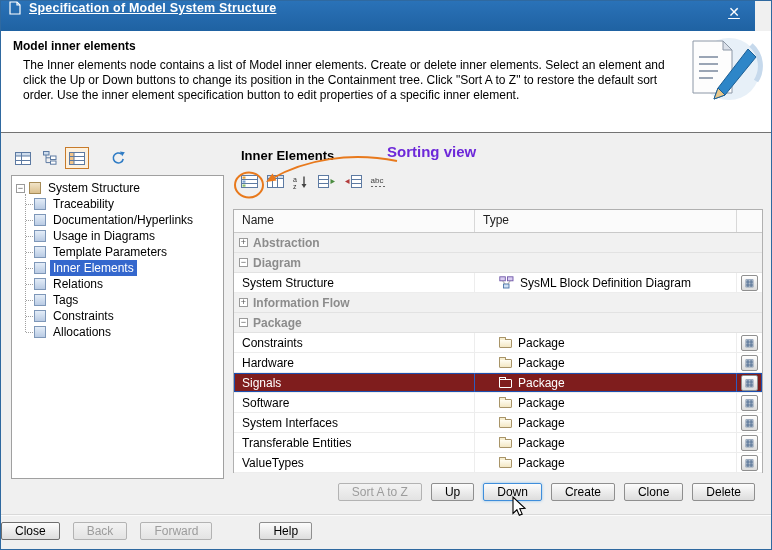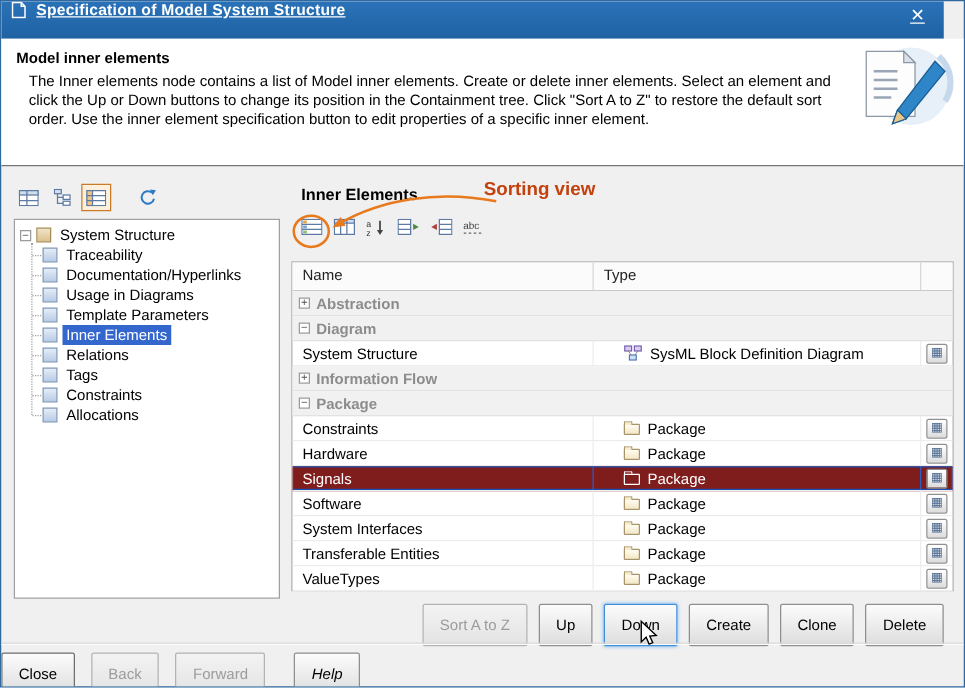--- a/index.html
+++ b/index.html
@@ -99,36 +99,36 @@
 
   .edit-btn {
     width:17px; height:16px; padding:0; border:1px solid #8f8f8f; border-radius:2px;
     background:linear-gradient(#ffffff,#dcdcdc); display:flex; align-items:center; justify-content:center;
     font-size:10px; color:#49688e; line-height:1;
   }
 
   
   .actions { position:absolute; top:482px; left:232px; right:16px; display:flex; justify-content:flex-end; gap:9px; }
   .btn {
-    height:34px; padding:0 13px; font-size:12px; font-family:inherit; color:#000;
+    height:18px; padding:0 13px; font-size:12px; font-family:inherit; color:#000;
     border:1px solid #8f8f8f; border-radius:2px; background:linear-gradient(#fcfcfc,#dddddd);
   }
   .btn.disabled { color:#9c9c9c; border-color:#b3b3b3; background:linear-gradient(#f3f3f3,#e3e3e3); }
   .btn.focused { border:1px solid #3f8edb; box-shadow:0 0 3px #8cc0ea; }
   .btn.default { border-color:#6f6f6f; }
 
   .footer-sep { position:absolute; left:0; right:0; top:513px; border-top:1px solid #d9d9d9; box-shadow:0 1px 0 #fbfbfb; }
   .footer { position:absolute; top:521px; left:0; right:16px; display:flex; justify-content:flex-start; gap:13px; }
-  .footer .help-gap { margin-left:10px;font-style:italic; }
+  .footer .help-gap { margin-left:34px; }
 
   
   .overlay { position:absolute; left:0; top:0; width:772px; height:550px; pointer-events:none; z-index:50; }
   .annotation-label {
     position:absolute; left:386px; top:142px; z-index:51;
-    color:#c2410c; font-weight:bold; font-size:15px; pointer-events:none;
+    color:#6d28d9; font-weight:bold; font-size:15px; pointer-events:none;
   }
 </style>
 </head>
 <body>
 
 <div class="dialog">
 
   <div class="titlebar">
     <span>
       <svg width="12" height="14" viewBox="0 0 12 14">

